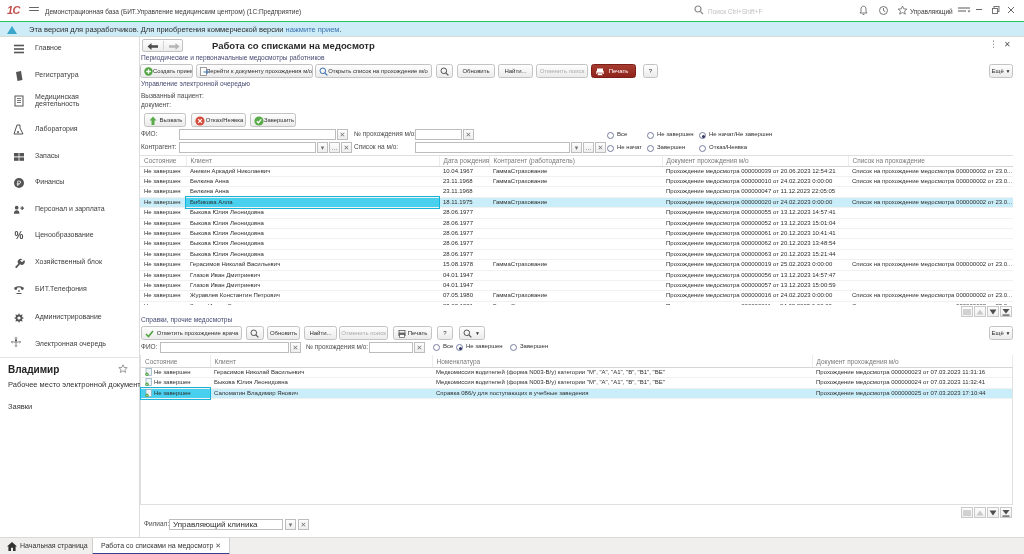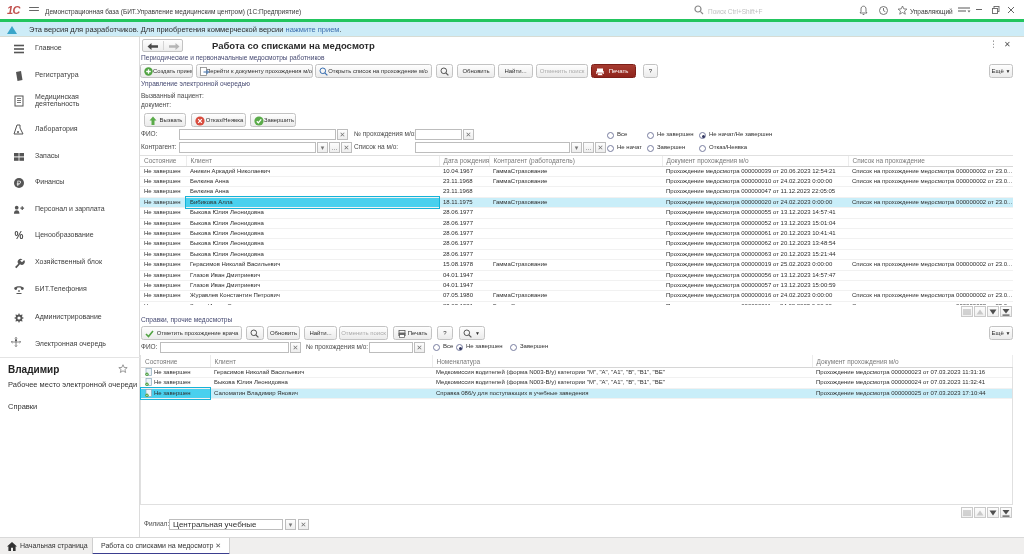--- a/index.html
+++ b/index.html
@@ -1,18 +1,18 @@
 <!DOCTYPE html>
 <html><head>
 <meta charset="utf-8">
 <style>
 * { margin:0; padding:0; box-sizing:border-box; }
 html,body { width:1024px; height:554px; overflow:hidden; background:#fff;
   font-family:"Liberation Sans", sans-serif; }
-.topbar { height:22px; background:#fff; border-bottom:3px solid #22c55e;
+.topbar { height:22px; background:#fff; border-bottom:1px solid #22c55e;
   position:relative; }
 .logo1c { position:absolute; left:7px; top:4px; color:#c0504d; font-weight:bold;
   font-size:11px; font-style:italic; letter-spacing:-0.5px; }
 .burger { position:absolute; left:29px; top:7px; width:10px; height:5px; }
 .burger div { height:1.2px; background:#666; margin-bottom:1.6px; border-radius:1px;}
 .toptitle { position:absolute; left:45px; top:8px; font-size:6.5px; color:#3a3a3a; }
 .searchico { position:absolute; left:694px; top:5px; }
 .searchtxt { position:absolute; left:708px; top:8px; font-size:6.5px; color:#c0c0c0; }
 .topico { position:absolute; top:5px; font-size:10px; color:#555; }
 .username { position:absolute; left:910px; top:8px; font-size:6.5px; color:#3a3a3a; }
@@ -178,22 +178,22 @@
           <path d="M8.5 2 L7 3.5 M8.5 2 L10 3.5 M2 8.5 L3.5 7 M2 8.5 L3.5 10 M15 8.5 L13.5 7 M15 8.5 L13.5 10 M8.5 15 L7 13.5 M8.5 15 L10 13.5"></path>
         </g>
         <circle cx="8.5" cy="6" r="1.5" fill="#555"></circle>
       </svg>
     <div class="sbitem" style="top:303px">Электронная очередь</div>
     <div style="position:absolute; left:0; top:320px; width:140px; border-top:1px solid #e4e4e4;"></div>
     <div style="position:absolute; left:8px; top:327px; font-size:10px; font-weight:bold; color:#222;">Владимир</div>
     <svg style="position:absolute; left:118px; top:327px" width="10" height="10" viewBox="0 0 11 11">
         <path d="M5.5 0.8 L6.8 3.8 L10.1 4 L7.6 6.1 L8.4 9.3 L5.5 7.5 L2.6 9.3 L3.4 6.1 L0.9 4 L4.2 3.8 Z" fill="none" stroke="#777" stroke-width="0.8"></path>
       </svg>
-    <div style="position:absolute; left:8px; top:343px; font-size:7.5px; color:#333; white-space:nowrap;">Рабочее место электронной очереди</div>
-    <div style="position:absolute; left:8px; top:365px; font-size:7.5px; color:#333;">Справки</div>
+    <div style="position:absolute; left:8px; top:343px; font-size:7.5px; color:#333; white-space:nowrap;">Рабочее место электронной документ</div>
+    <div style="position:absolute; left:8px; top:365px; font-size:7.5px; color:#333;">Заявки</div>
   </div>
   <div class="content" id="content">
     <div style="position:absolute; left:2px; top:2px; width:41px; height:13px; border:1px solid #c3c3c3; border-radius:2px; background:linear-gradient(#fdfdfd,#ededed);">
       <div style="position:absolute; left:20px; top:1px; bottom:1px; width:1px; background:#d5d5d5;"></div>
       <svg style="position:absolute; left:4px; top:3px;" width="12" height="7" viewBox="0 0 12 7">
           <path d="M4.5 0 L4.5 2.3 L11 2.3 L11 4.7 L4.5 4.7 L4.5 7 L0.5 3.5 Z" fill="#4a4a4a"></path>
         </svg>
       <svg style="position:absolute; left:25px; top:3px;" width="12" height="7" viewBox="0 0 12 7">
           <path d="M7.5 0 L7.5 2.3 L1 2.3 L1 4.7 L7.5 4.7 L7.5 7 L11.5 3.5 Z" fill="#b5b5b5"></path>
         </svg>
@@ -529,21 +529,21 @@
         </svg></div>
     <div class="pgbtn" style="left:847px; top:470px;"><svg style="margin:2px auto" width="8" height="6" viewBox="0 0 8 6">
           <path d="M4 5.5 L7.5 0.5 L0.5 0.5 Z" fill="#4f4f4f"></path>
         </svg></div>
     <div class="pgbtn" style="left:860px; top:470px;"><svg style="margin:1.5px auto" width="8" height="7" viewBox="0 0 8 7">
           <path d="M4 4.5 L7.5 0 L0.5 0 Z" fill="#4f4f4f"></path>
           <rect x="0.5" y="5.5" width="7" height="1.2" fill="#4f4f4f"></rect>
         </svg></div>
 
     <div class="lbl" style="left:4px; top:483px;">Филиал:</div>
-    <div class="inp" style="left:29px; top:482px; width:114px; font-size:8px; line-height:10px; padding-left:3px; color:#2e2e2e;">Центральная учебные</div>
+    <div class="inp" style="left:29px; top:482px; width:114px; font-size:8px; line-height:10px; padding-left:3px; color:#2e2e2e;">Управляющий клиника</div>
     <div class="sq" style="left:145px; top:482px;">▾</div>
     <div class="sq" style="left:158px; top:482px;">✕</div>
   </div>
 </div>
 <div class="taskbar">
   <div class="tab1"><svg style="position:absolute;left:7px;top:4px" width="10" height="9" viewBox="0 0 10 9">
         <path d="M5 0 L10 4.5 L8.6 4.5 L8.6 9 L6 9 L6 5.8 L4 5.8 L4 9 L1.4 9 L1.4 4.5 L0 4.5 Z" fill="#333"></path>
       </svg>Начальная страница</div>
   <div class="tab2">Работа со списками на медосмотр <span style="color:#555">✕</span></div>
 </div>

